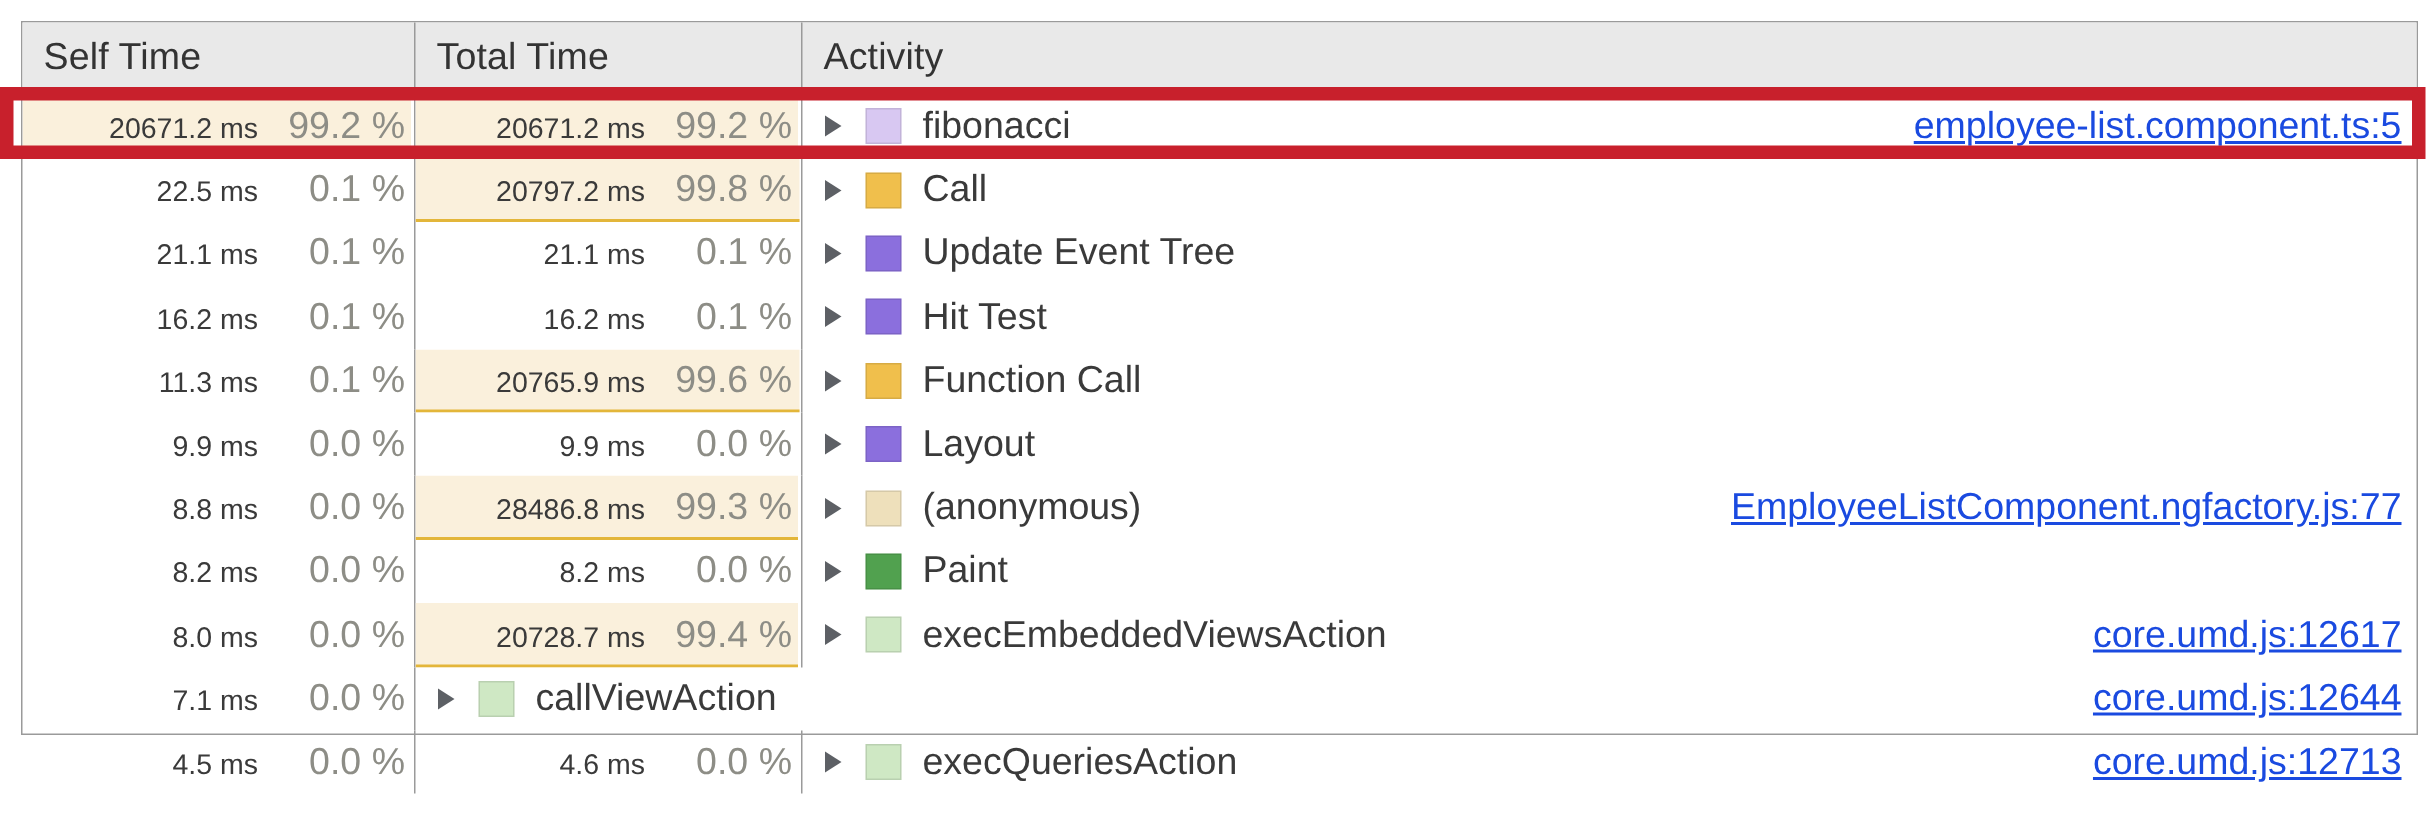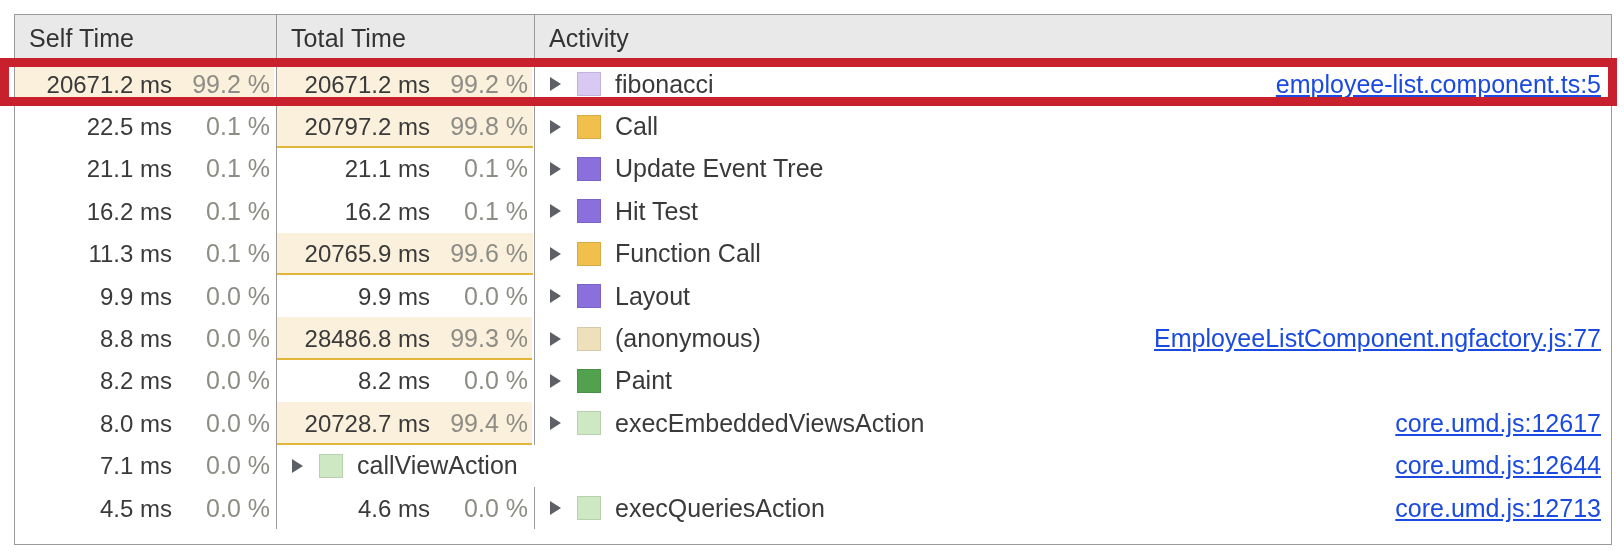--- a/index.html
+++ b/index.html
@@ -18,21 +18,21 @@
     height: 560px;
     background: #ffffff;
   }
 
   
   .table-wrap {
     position: absolute;
     left: 14px;
     top: 14px;
     width: 1598px;
-    height: 531px;
+    height: 476px;
     box-sizing: border-box;
     border: 1px solid #9a9a9a;
     border-top: 1px solid #9a9a9a;
     background: #ffffff;
   }
 
   
   .thead {
     display: flex;
     height: 48px;
@@ -89,21 +89,21 @@
   }
 
   .numtext {
     position: relative;
     z-index: 2;
     display: flex;
     align-items: baseline;
     white-space: nowrap;
   }
   .ms {
-    font-size: 24px;
+    font-size: 19px;
     color: #3a3a3a;
     text-align: left;
   }
   .pct {
     font-size: 25px;
     color: #8d8d86;
     width: 86px;
     text-align: right;
     display: inline-block;
     margin-left: 12px;

